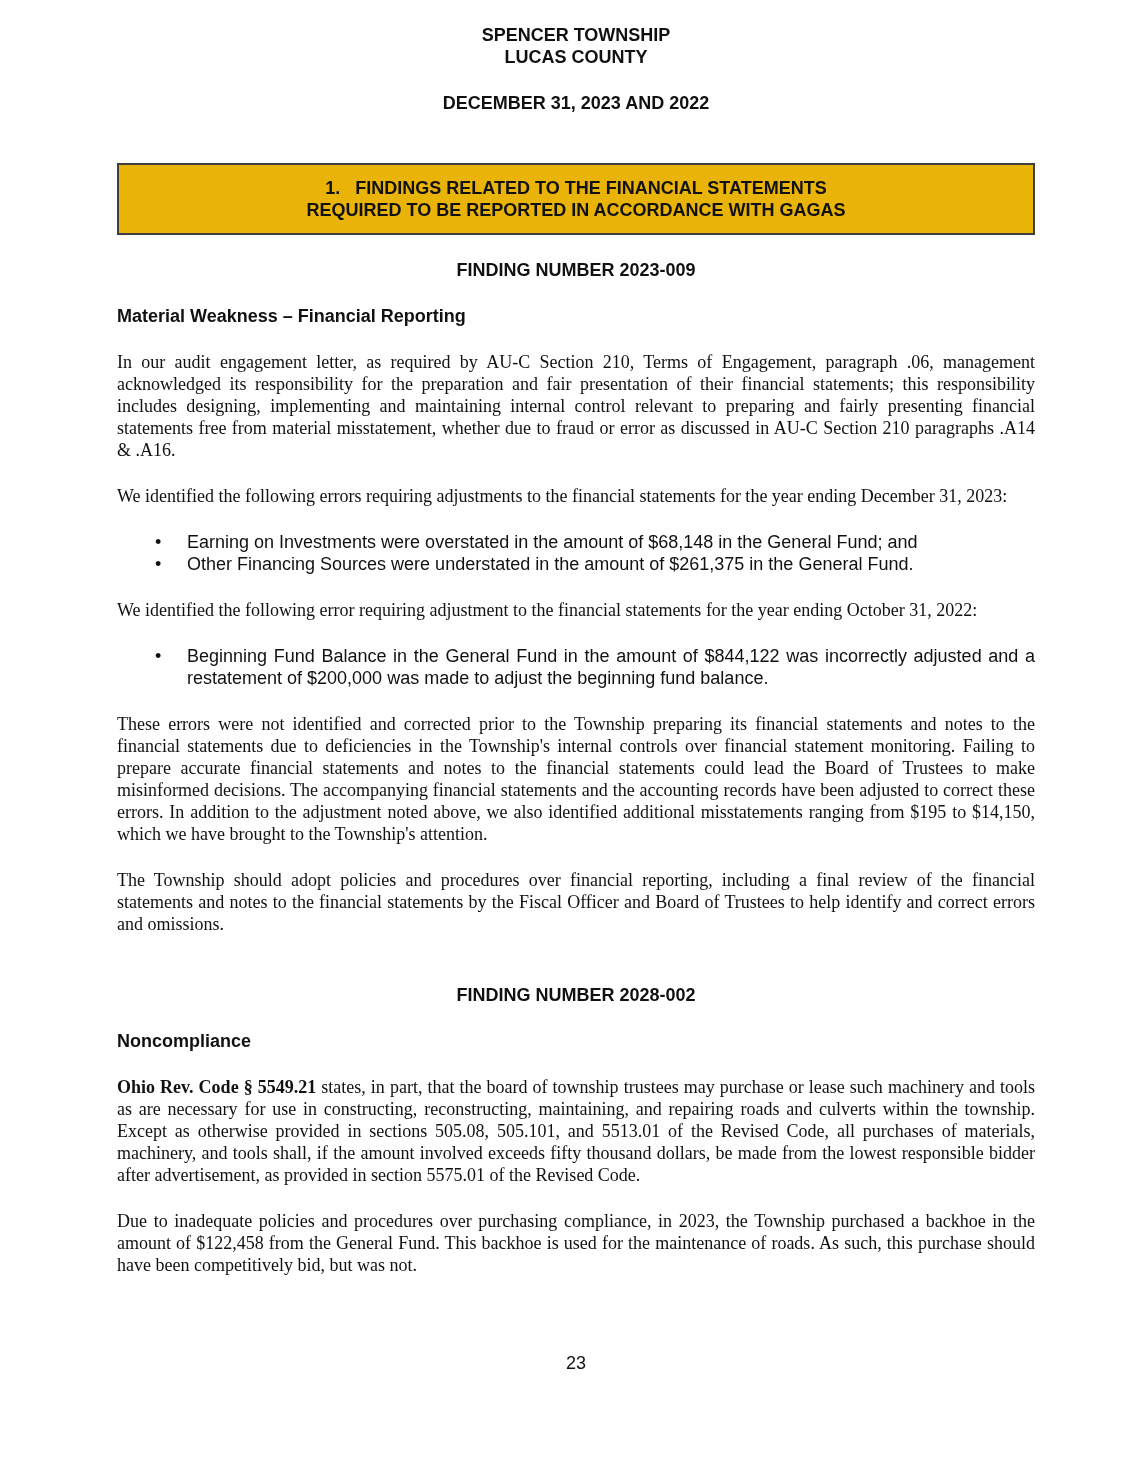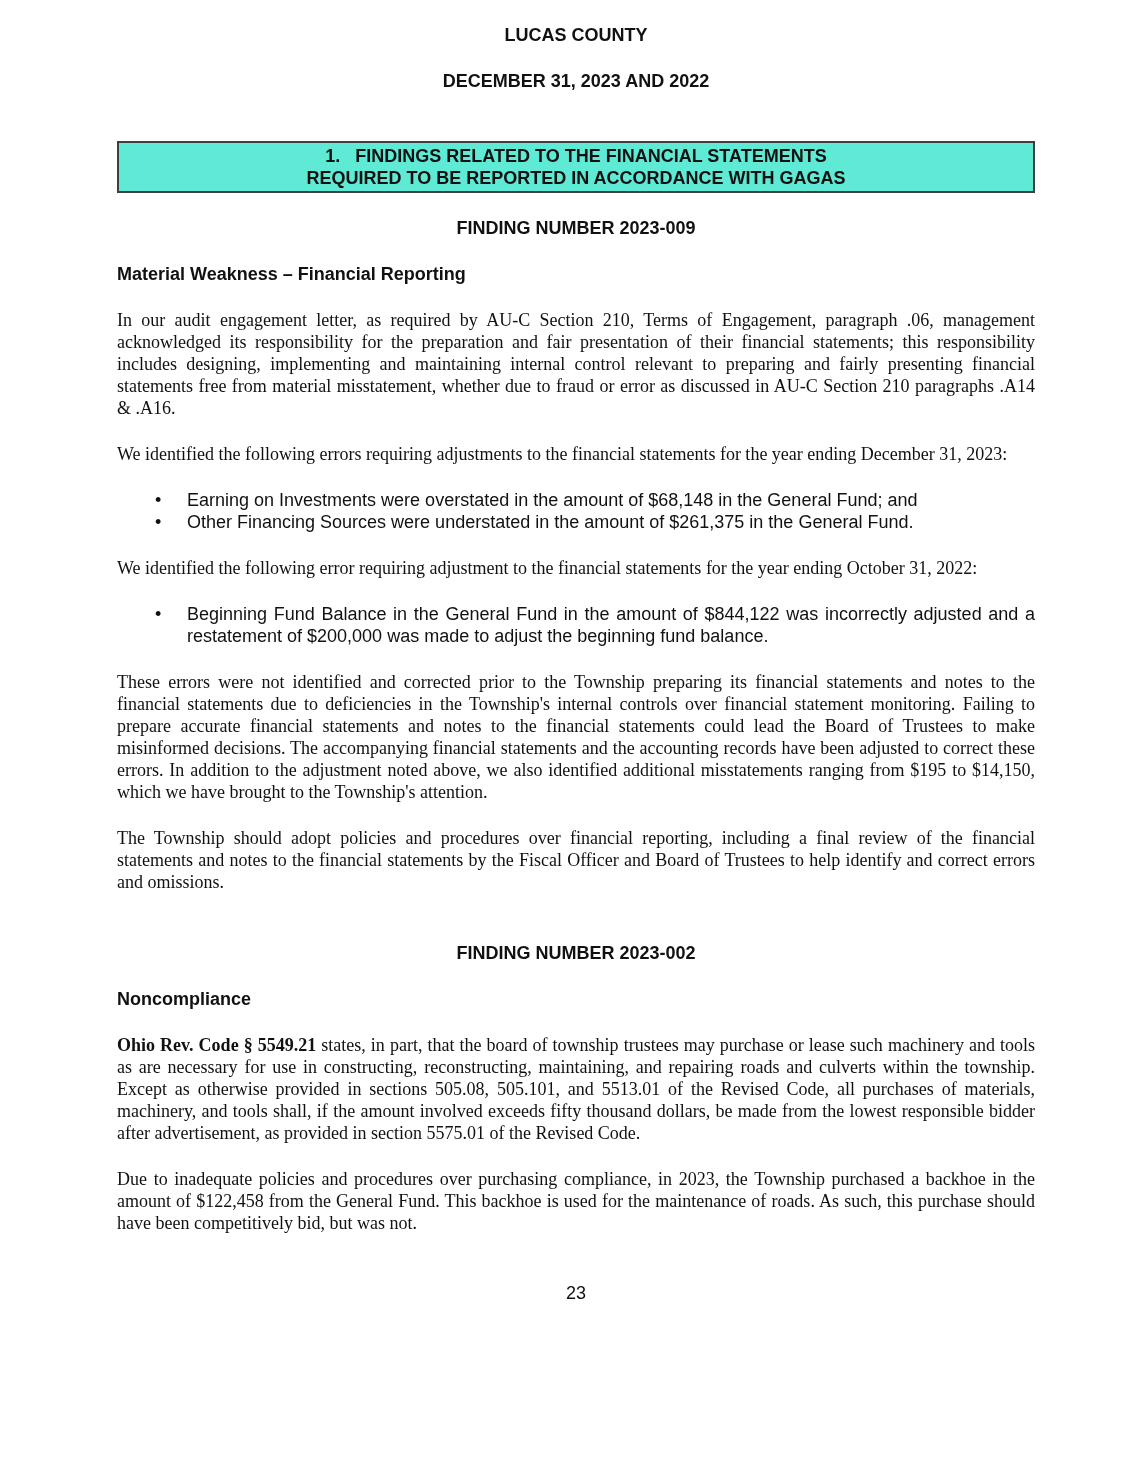--- a/index.html
+++ b/index.html
@@ -18,37 +18,38 @@
     overflow: hidden;
   }
   .center { text-align: center; }
   .bold   { font-weight: bold; }
   .justify { text-align: justify; font-family: Liberation Serif, serif; }
   .mt     { margin-top: 24px; }
   .mt-lg  { margin-top: 49px; }
   .section-banner {
     margin-top: 49px;
     border: 2px solid #3f3f3f;
-    background: #5eead4;
-    padding: 2px 4px;
+    background: #eab308;
+    padding: 12px 4px;
     text-align: center;
     font-weight: bold;
   }
   .bullet-list { margin-top: 24px; padding-left: 38px; }
   .bullet-item { display: flex; }
   .bullet-marker { width: 32px; flex-shrink: 0; }
   .bullet-text { flex: 1; text-align: justify; }
-  .page-number { margin-top: 48px; text-align: center; }
+  .page-number { margin-top: 76px; text-align: center; }
 </style>
 </head>
 <body>
 
 <div class="page">
 
   <div class="center bold">
+    <div>SPENCER TOWNSHIP</div>
     <div>LUCAS COUNTY</div>
   </div>
 
   <div class="center bold mt">
     <div>DECEMBER 31, 2023 AND 2022</div>
   </div>
 
   <div class="section-banner">
     <div>1.&nbsp;&nbsp;&nbsp;FINDINGS RELATED TO THE FINANCIAL STATEMENTS</div>
     <div>REQUIRED TO BE REPORTED IN ACCORDANCE WITH GAGAS</div>
@@ -79,21 +80,21 @@
     <div class="bullet-item">
       <span class="bullet-marker">•</span>
       <span class="bullet-text">Beginning Fund Balance in the General Fund in the amount of $844,122 was incorrectly adjusted and a restatement of $200,000 was made to adjust the beginning fund balance.</span>
     </div>
   </div>
 
   <p class="justify mt">These errors were not identified and corrected prior to the Township preparing its financial statements and notes to the financial statements due to deficiencies in the Township's internal controls over financial statement monitoring. Failing to prepare accurate financial statements and notes to the financial statements could lead the Board of Trustees to make misinformed decisions. The accompanying financial statements and the accounting records have been adjusted to correct these errors. In addition to the adjustment noted above, we also identified additional misstatements ranging from $195 to $14,150, which we have brought to the Township's attention.</p>
 
   <p class="justify mt">The Township should adopt policies and procedures over financial reporting, including a final review of the financial statements and notes to the financial statements by the Fiscal Officer and Board of Trustees to help identify and correct errors and omissions.</p>
 
-  <div class="center bold mt-lg">FINDING NUMBER 2023-002</div>
+  <div class="center bold mt-lg">FINDING NUMBER 2028-002</div>
 
   <div class="bold mt">Noncompliance</div>
 
   <p class="justify mt"><span class="bold">Ohio Rev. Code § 5549.21</span><span> states, in part, that the board of township trustees may purchase or lease such machinery and tools as are necessary for use in constructing, reconstructing, maintaining, and repairing roads and culverts within the township. Except as otherwise provided in sections 505.08, 505.101, and 5513.01 of the Revised Code, all purchases of materials, machinery, and tools shall, if the amount involved exceeds fifty thousand dollars, be made from the lowest responsible bidder after advertisement, as provided in section 5575.01 of the Revised Code.</span></p>
 
   <p class="justify mt">Due to inadequate policies and procedures over purchasing compliance, in 2023, the Township purchased a backhoe in the amount of $122,458 from the General Fund. This backhoe is used for the maintenance of roads. As such, this purchase should have been competitively bid, but was not.</p>
 
   <div class="page-number">23</div>
 
 </div>

